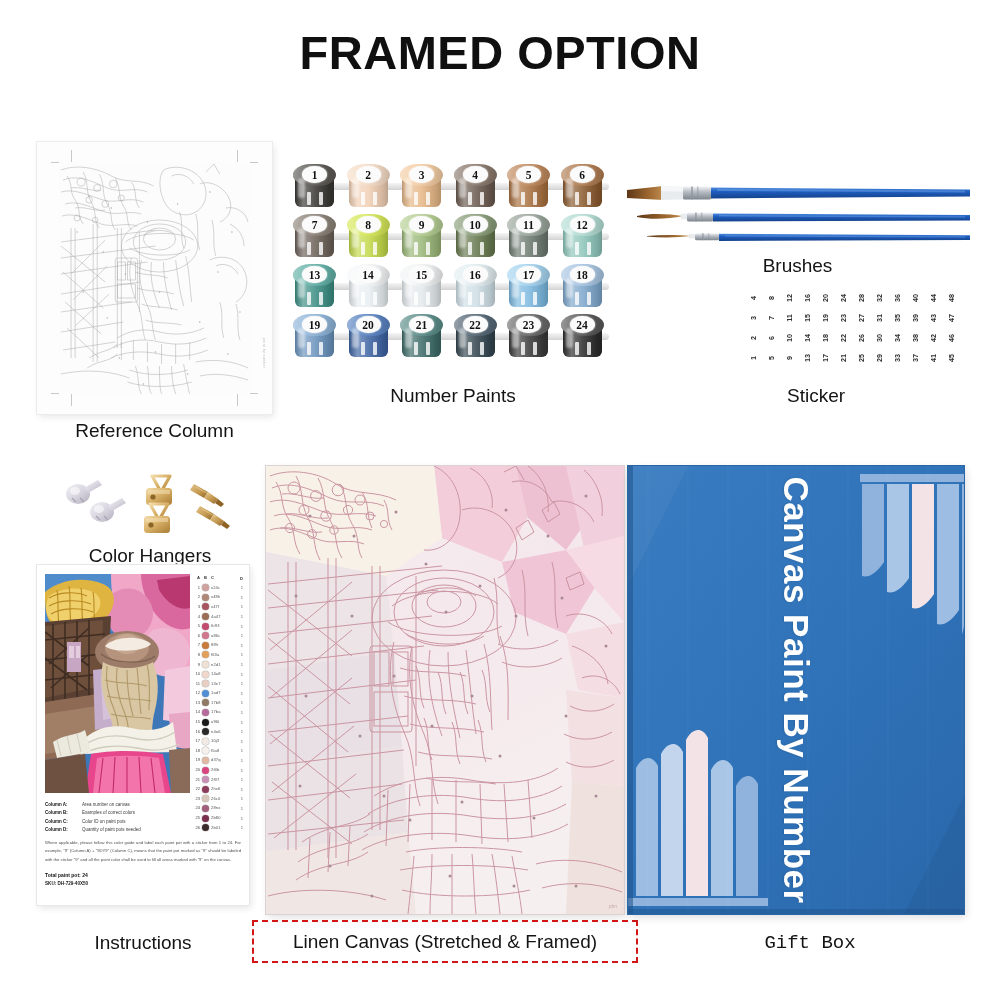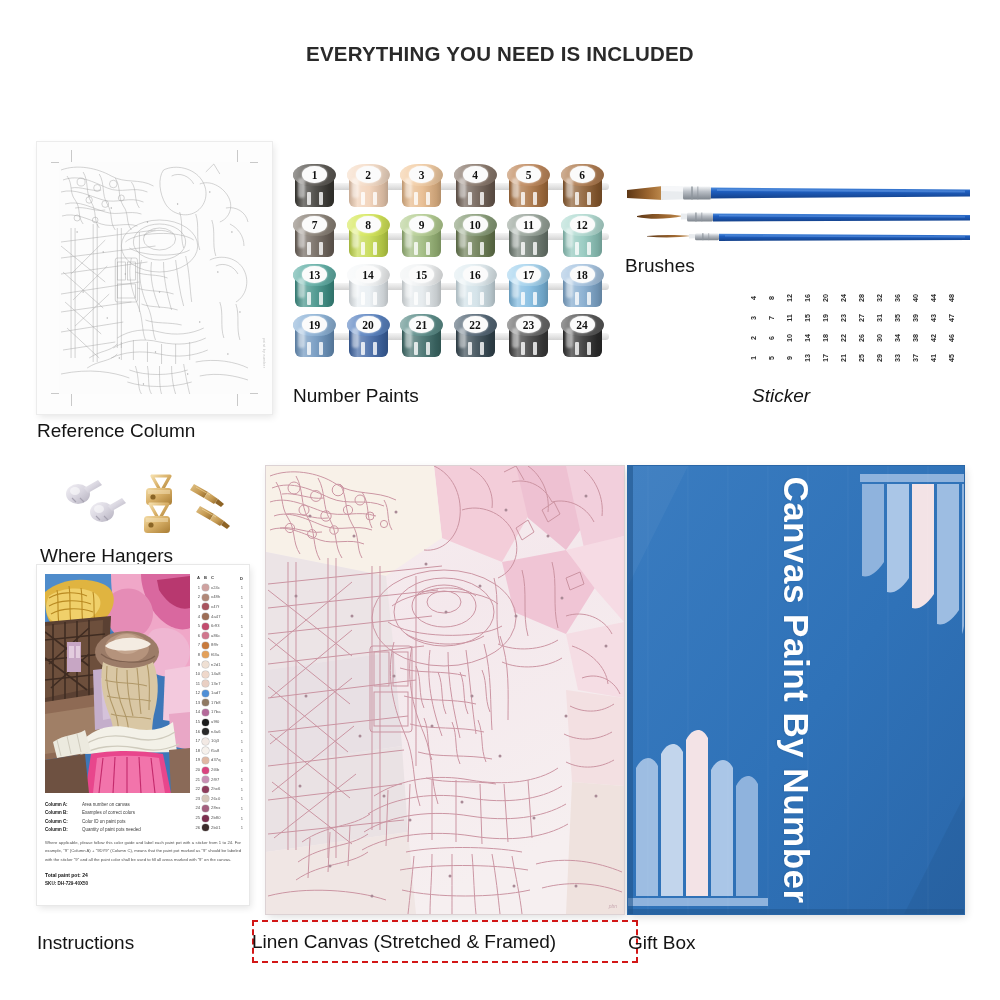--- a/index.html
+++ b/index.html
@@ -22,21 +22,21 @@
     font-size:47px; font-weight:bold; letter-spacing:0.5px;
     line-height:1.05; color:#101010; margin:0;
   }
   #sub-title {
     font-size:20.5px; font-weight:bold; letter-spacing:0.2px;
     color:#2a2a2a; margin:14px 0 0 0;
   }
 
   
   .caption {
-    position:absolute; 
+    position:absolute; text-align:center;
     font-size:19px; color:#141414; font-weight:400;
     white-space:nowrap;
   }
 
   
   #reference-paper-card {
     left:37px; top:142px; width:235px; height:272px;
     background:#fdfdfd;
     box-shadow:0 0 0 1px #ececec, 2px 3px 7px rgba(0,0,0,0.10);
   }
@@ -235,21 +235,21 @@
   
   #canvas-highlight {
     left:252px; top:920px; width:386px; height:43px;
     border:2px dashed #d21616;
   }
 </style>
 </head>
 <body>
 
 <div id="header-block" class="abs">
-  <p id="sub-title">EVERYTHING YOU NEED IS INCLUDED</p>
+  <h1 id="main-title">FRAMED OPTION</h1>
 </div>
 
 <div id="reference-paper-card" class="abs">
   <div class="crop h" style="left:14px;top:20px;"></div>
   <div class="crop v" style="left:34px;top:8px;"></div>
   <div class="crop h" style="right:14px;top:20px;"></div>
   <div class="crop v" style="right:34px;top:8px;"></div>
   <div class="crop h" style="left:14px;bottom:20px;"></div>
   <div class="crop v" style="left:34px;bottom:8px;"></div>
   <div class="crop h" style="right:14px;bottom:20px;"></div>
@@ -748,21 +748,21 @@
       <div class="sticker-num">44</div>
       <div class="sticker-num">43</div>
       <div class="sticker-num">42</div>
       <div class="sticker-num">41</div>
       <div class="sticker-num">48</div>
       <div class="sticker-num">47</div>
       <div class="sticker-num">46</div>
       <div class="sticker-num">45</div>
     </div>
 </div>
-<div class="caption" style="left:752px; top:385px; width:216px;font-style:italic;">Sticker</div>
+<div class="caption" style="left:708px; top:385px; width:216px;">Sticker</div>
 
 <div id="hangers-block" class="abs">
   <svg width="190" height="72" viewBox="0 0 190 72">
     <defs>
       <linearGradient id="plugG" x1="0" y1="0" x2="1" y2="1">
         <stop offset="0%" stop-color="#f3f1f6"></stop>
         <stop offset="50%" stop-color="#d9d6e0"></stop>
         <stop offset="100%" stop-color="#b3afbd"></stop>
       </linearGradient>
       <linearGradient id="goldG" x1="0" y1="0" x2="1" y2="1">
@@ -813,21 +813,21 @@
     </g>
 
     <g>
       <path d="M142 38 L156 46 L152 52 L138 44 Z" fill="url(#screwG)"></path>
       <path d="M156 46 L166 53 L162 58 L152 52 Z" fill="url(#screwG)"></path>
       <path d="M166 53 L172 58 L169 61 L163 57 Z" fill="#8e6426"></path>
       <path d="M144 41 L158 49" stroke="#f0d79f" stroke-width="0.9" opacity="0.7"></path>
     </g>
   </svg>
 </div>
-<div class="caption" style="left:40px; top:545px; width:220px;">Where Hangers</div>
+<div class="caption" style="left:40px; top:545px; width:220px;">Color Hangers</div>
 
 <div id="instructions-card" class="abs">
   <div id="instr-art">
     <svg viewBox="0 0 145 219" preserveAspectRatio="none">
       <rect width="145" height="219" fill="#3d77b8"></rect>
 
       <path d="M0 0 L145 0 L145 64 L0 52 Z" fill="#4f8ccb"></path>
 
       <path d="M66 0 L145 0 L145 96 C128 104 108 96 94 84 C80 72 66 40 66 0 Z" fill="#f0a7c8"></path>
       <path d="M96 0 L145 0 L145 54 C130 60 112 46 104 30 C98 18 96 8 96 0 Z" fill="#d9689f"></path>
@@ -1371,13 +1371,13 @@
       </g>
 
       <rect x="0" y="0" width="5" height="448" fill="#1f5288" opacity="0.55"></rect>
       <rect x="0" y="443" width="336" height="5" fill="#1f5288" opacity="0.45"></rect>
     </g>
   </svg>
   <div id="giftbox-text">
     <span>Canvas Paint By Number</span>
   </div>
 </div>
-<div class="caption" style="left:628px; top:932px; width:336px;">Gift Box</div>
+<div class="caption" style="left:642px; top:932px; width:336px;font-family:Liberation Mono, monospace;">Gift Box</div>
 
 </body></html>

